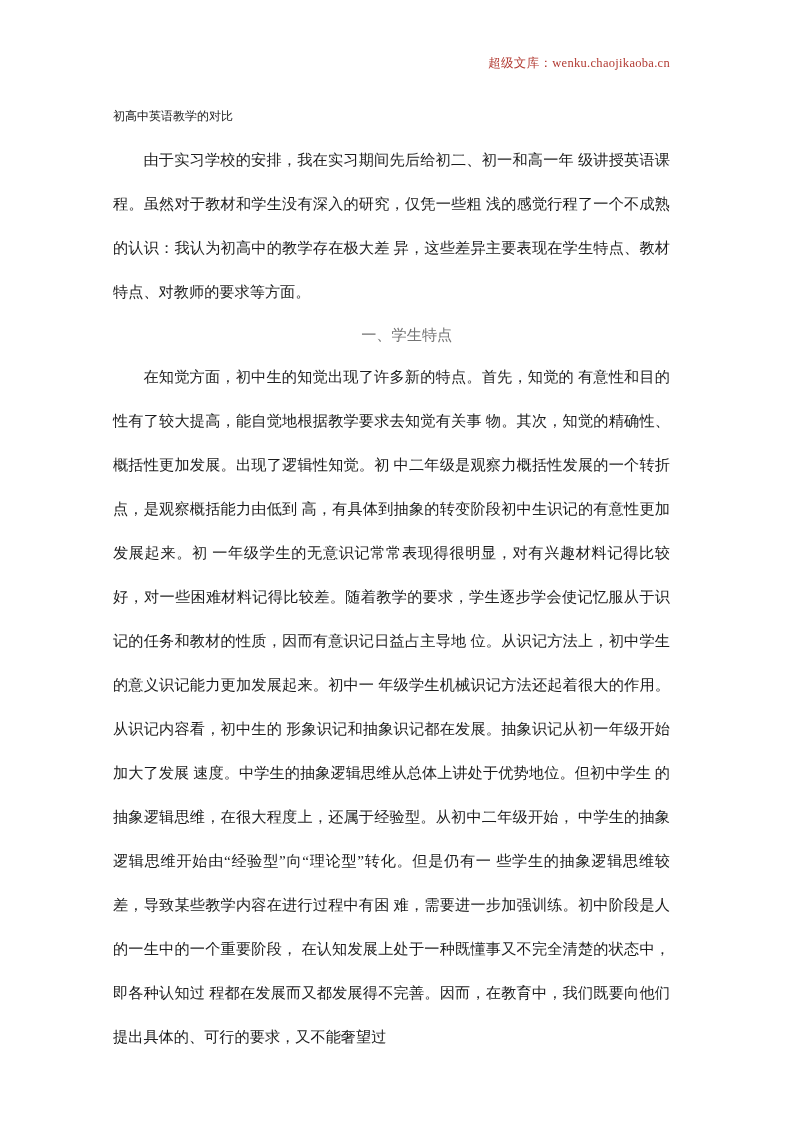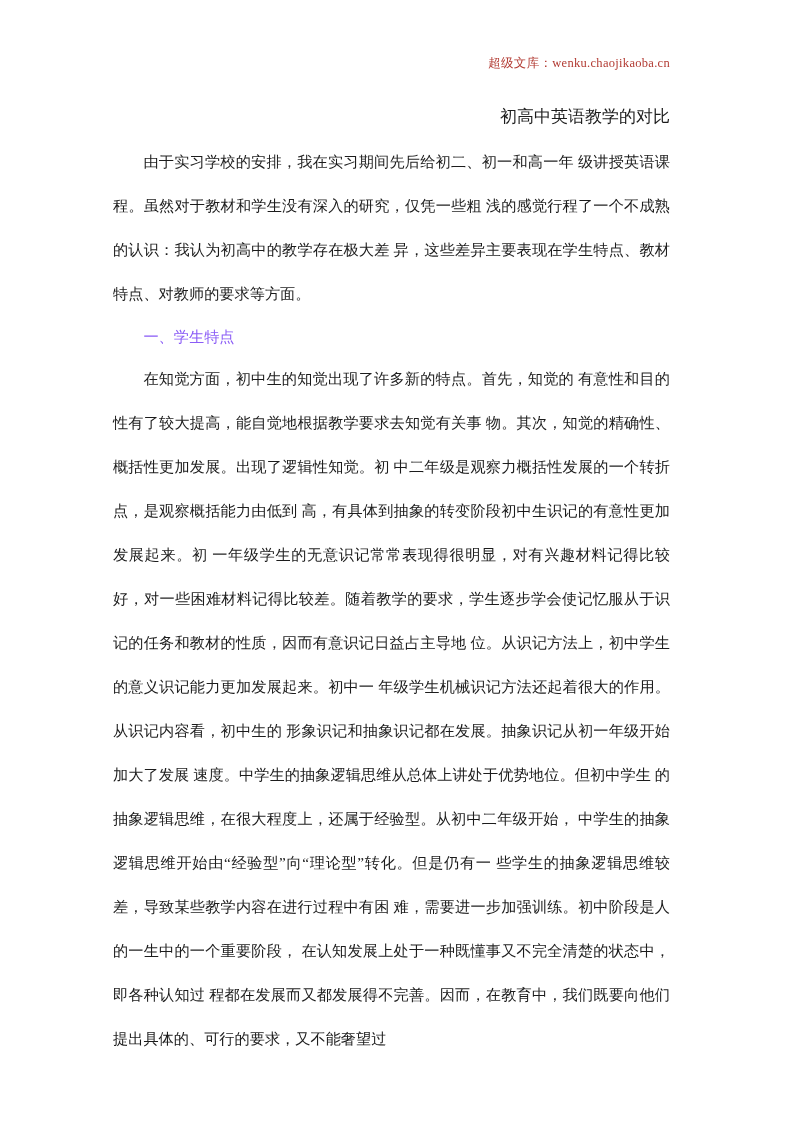--- a/index.html
+++ b/index.html
@@ -21,22 +21,22 @@
     background: #ffffff;
   }
   .watermark {
     text-align: right;
     font-size: 12.5px;
     line-height: 17px;
     letter-spacing: 0.3px;
   }
   .doc-title {
     margin-top: 32px;
-    text-align: right;
-    font-size: 17px;
+    text-align: left;
+    font-size: 12px;
     line-height: 25px;
     color: #1c1c1c;
     font-weight: normal;
   }
   .body-text {
     margin-top: 9px;
     color: #1c1c1c;
   }
   .para {
     margin: 0;
@@ -45,21 +45,22 @@
     text-align: justify;
     text-indent: 2em;
     word-break: break-all;
   }
   .section-heading {
     margin: 0;
     font-size: 15.2px;
     line-height: 41px;
     text-indent: 2em;
     font-weight: normal;
-    color: #8b5cf6;
+    color: #737373;
+    text-align: center;
   }
 </style>
 </head>
 <body style="background: rgb(255, 255, 255);">
 
 <div class="page">
 
   <div class="watermark" style="color: rgb(178, 58, 50);">超级文库：wenku.chaojikaoba.cn</div>
 
   <h1 class="doc-title">初高中英语教学的对比</h1>

